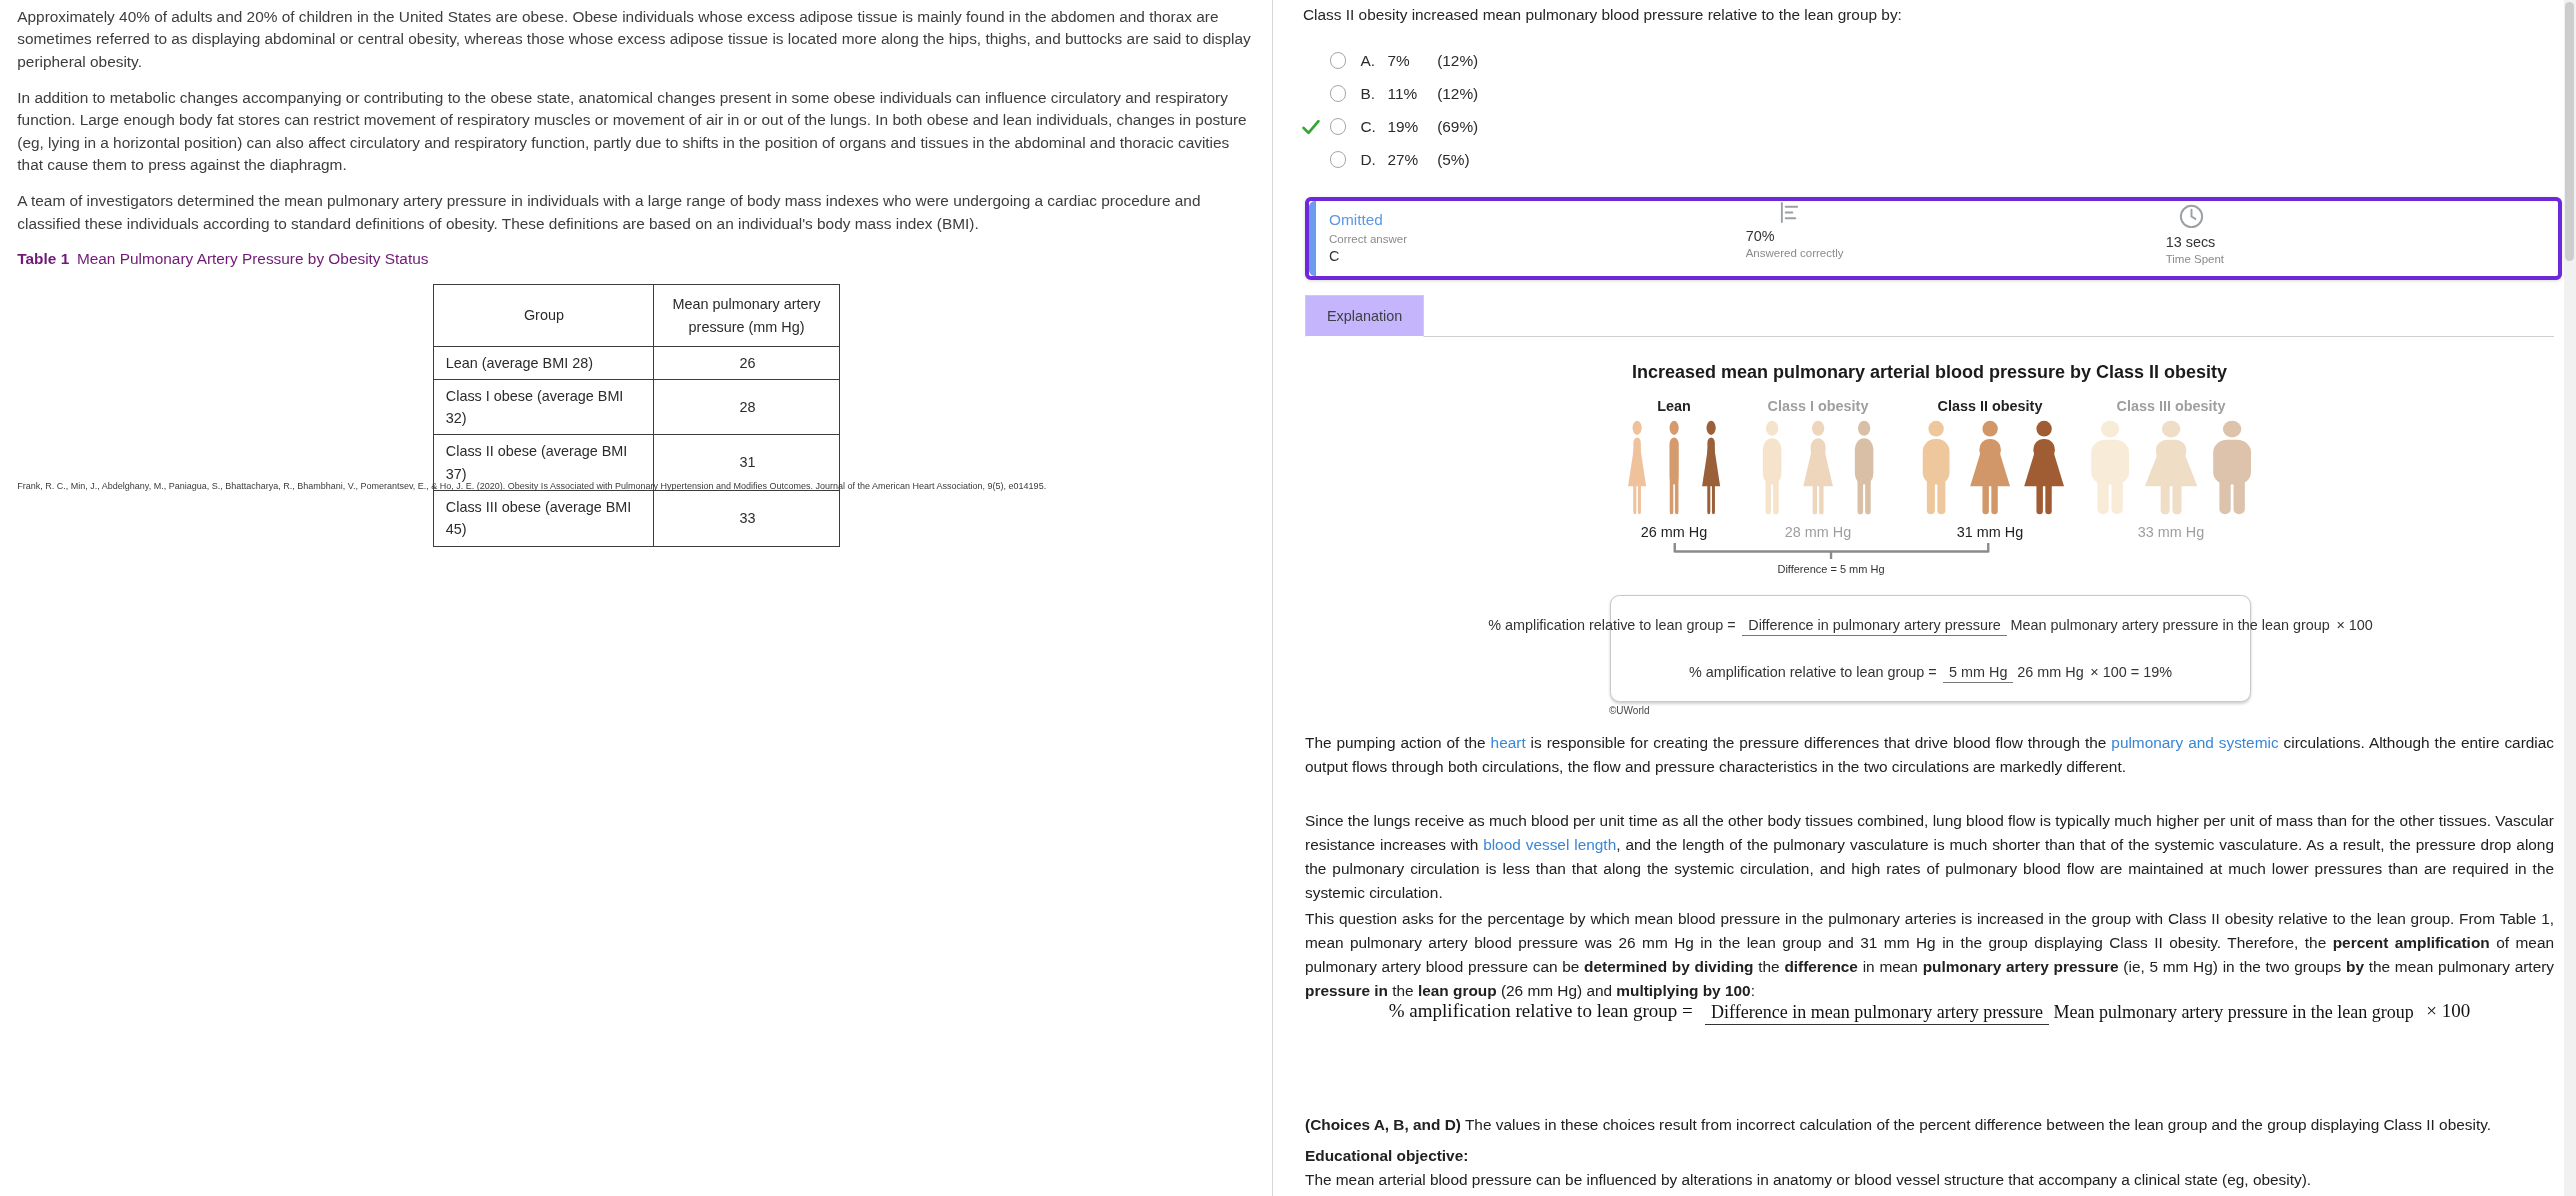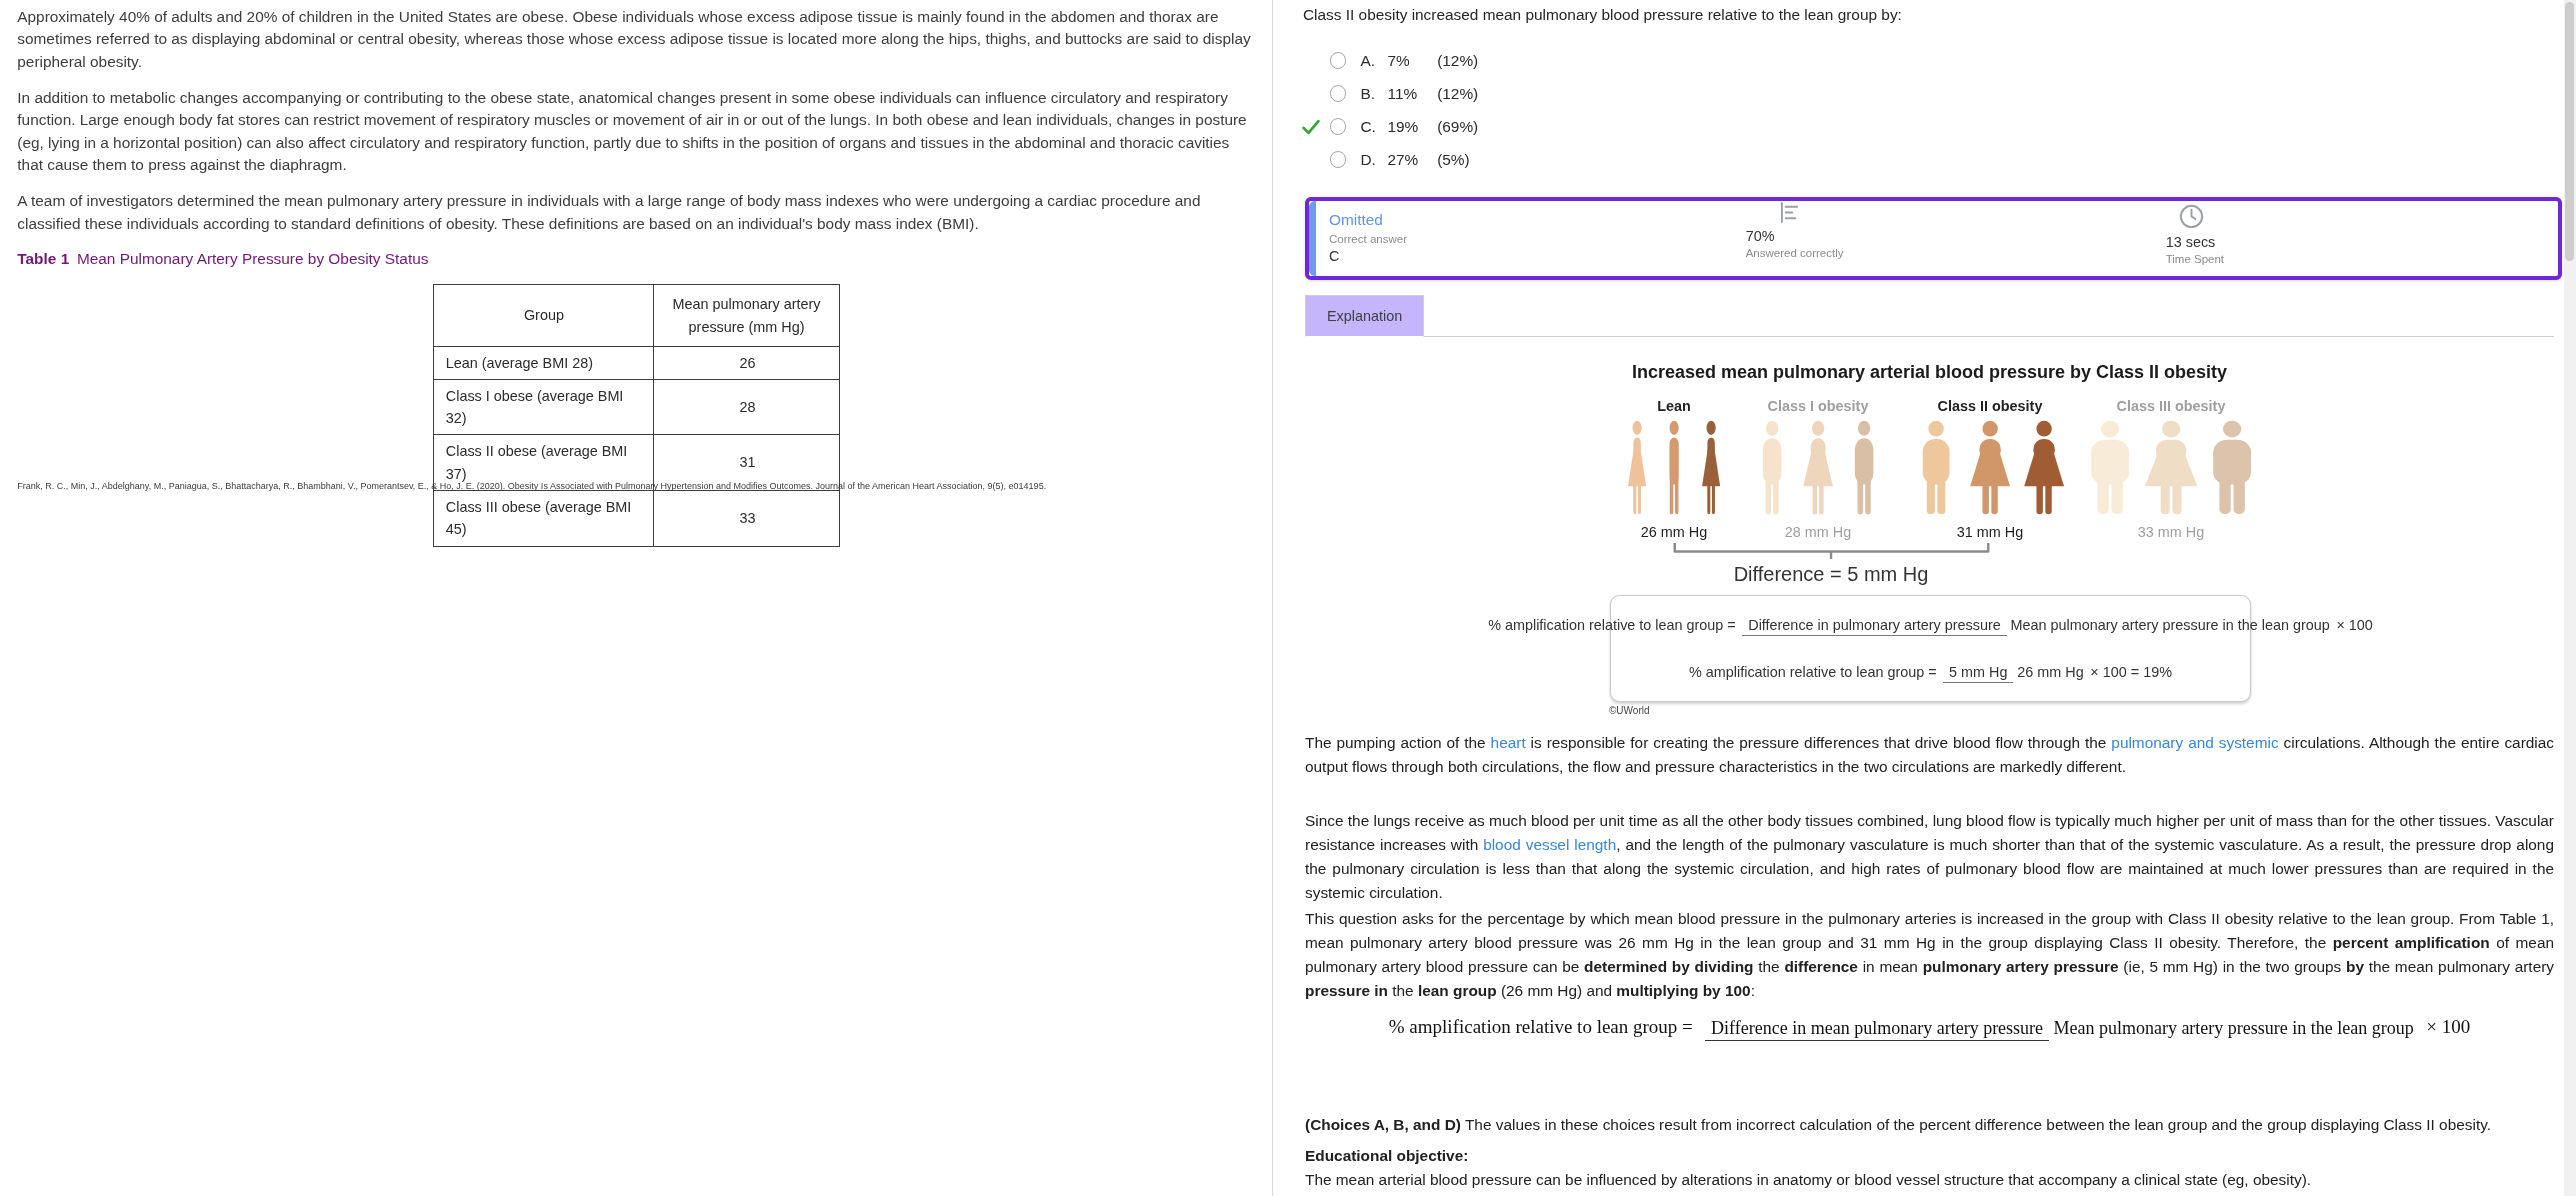--- a/index.html
+++ b/index.html
@@ -50,40 +50,40 @@
 
   .fig-title{position:absolute;left:1305px;top:362px;width:1249px;text-align:center;font-size:18px;font-weight:bold;color:#1b1b1b;}
   .group{position:absolute;top:398px;text-align:center;transform:translateX(-50%);}
   .g-label{font-size:14.4px;font-weight:bold;margin-bottom:5.8px;white-space:nowrap;}
   .g-label.on{color:#222;} .g-label.off{color:#9e9e9e;}
   .g-people{height:96px;display:flex;align-items:flex-end;justify-content:center;gap:1.9px;}
   .g-press{margin-top:8.6px;font-size:14.4px;white-space:nowrap;}
   .g-press.on{color:#222;} .g-press.off{color:#9e9e9e;}
 
   .bracket{position:absolute;left:1672px;top:541px;}
-  .diff-label{position:absolute;left:1831px;top:563px;transform:translateX(-50%);font-size:20px;color:#333;white-space:nowrap;}
+  .diff-label{position:absolute;left:1831px;top:563px;transform:translateX(-50%);font-size:11px;color:#333;white-space:nowrap;}
 
   .fbox{position:absolute;left:1610px;top:595px;width:641px;height:107px;border:1px solid #c8c8c8;border-radius:9.6px;
         box-shadow:0 1.9px 2.9px rgba(0,0,0,.18);display:flex;flex-direction:column;justify-content:space-around;
         align-items:center;font-size:14.4px;color:#333;background:#fff;box-sizing:border-box;padding:5.8px 0;}
   .fline{display:flex;align-items:center;white-space:nowrap;}
   .frac{display:inline-block;text-align:center;vertical-align:middle;margin:0 6.7px;}
   .frac .num{border-bottom:1.9px solid #777;padding:0 5.8px 1.9px 5.8px;}
   .frac .den{padding-top:1.9px;}
   .credit{position:absolute;left:1609px;top:705px;font-size:10px;color:#444;}
 
   .exp{position:absolute;left:1305px;width:1249px;font-size:15.4px;line-height:24px;color:#212121;text-align:justify;}
   .exp .b{font-weight:bold;}
   .link{color:#3a86d4;cursor:pointer;}
   .p1{top:731px;} .p2{top:809px;} .p3{top:907px;}
   .p4{top:1113px;} .eduh{top:1144px;text-align:left;} .edub{top:1168px;}
 
   .sformula{position:absolute;left:1305px;width:1249px;text-align:center;
             font-family:"Liberation Serif","DejaVu Serif",serif;font-size:19px;color:#111;}
-  .sf1{top:1000px;margin-top:16px;} .sf2{top:1055px;}
+  .sf1{top:1000px;} .sf2{top:1055px;}
   .sformula .frac{font-size:18px;margin:0 7.7px;}
   .sformula .frac .num{border-bottom:1.4px solid #333;}
   .sformula .b{font-weight:bold;}
 
   .scrollbar{position:absolute;right:0;top:0;width:12.5px;height:1196px;background:#f1f1f1;}
   .thumb{position:absolute;left:1.9px;top:1.9px;width:8.6px;height:259px;background:#cdcdcd;border-radius:4.8px;}
 </style>
 </head>
 <body>
 

